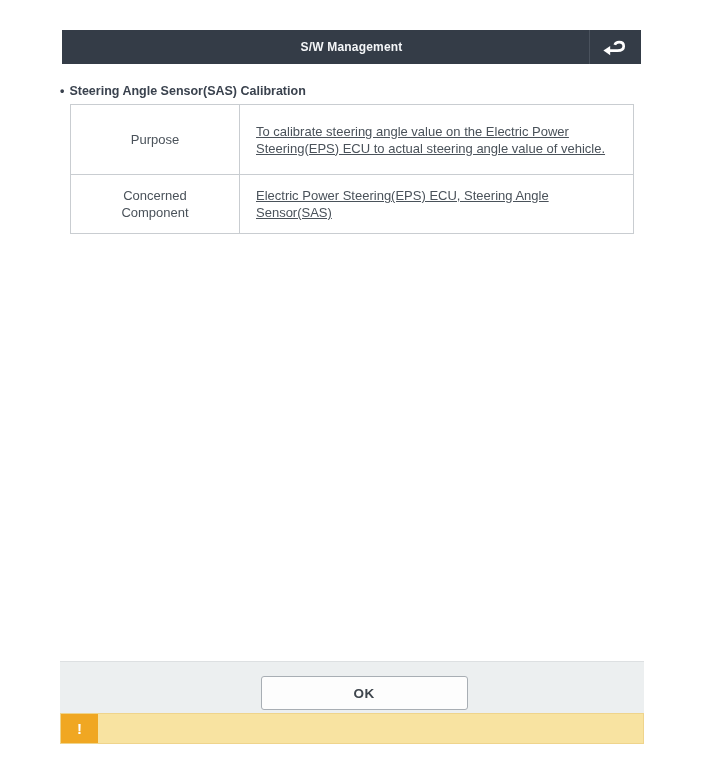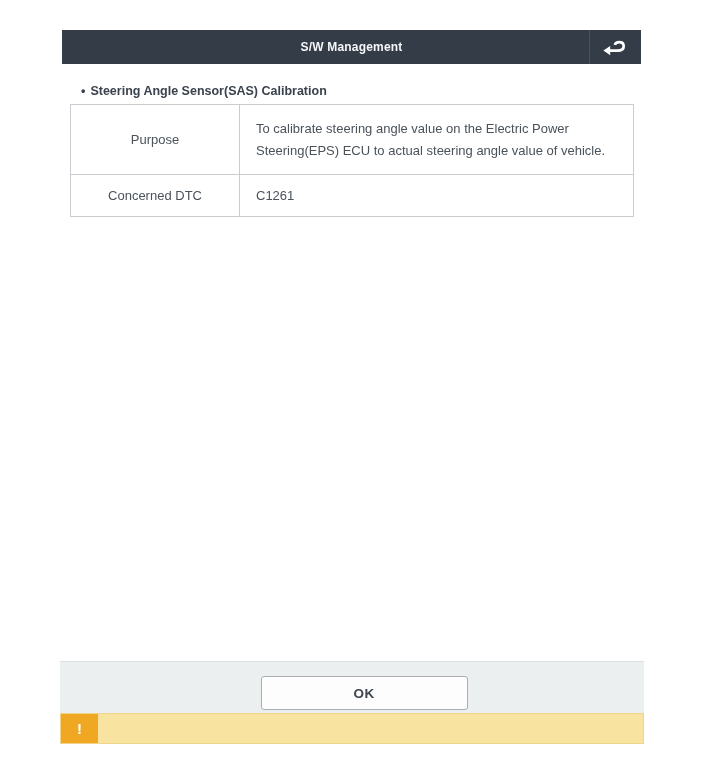--- a/index.html
+++ b/index.html
@@ -29,21 +29,21 @@
     position: absolute; right: 0; top: 0; bottom: 0;
     width: 52px;
     border-left: 1px solid #4a525d;
     display: flex; align-items: center; justify-content: center;
     cursor: pointer;
     background: transparent;
   }
 
   
   .subtitle {
-    position: absolute; left: 81px; top: 84px;
+    position: absolute; left: 60px; top: 84px;
     font-size: 12.5px; font-weight: bold; color: #3a424e;
   }
   .subtitle .bullet { margin-right: 5px; }
 
   
   .info-table {
     position: absolute; left: 70px; top: 104px;
     width: 564px;
     border-collapse: collapse; table-layout: fixed;
   }
@@ -54,22 +54,23 @@
   }
   .info-table .label-cell {
     width: 169px;
     text-align: center;
     padding: 12px 10px;
     white-space: pre-line;
     line-height: 17px;
   }
   .info-table .value-cell {
     padding: 8px 16px;
-    line-height: 22px;
+    line-height: 17px;
     white-space: pre-line;
+    text-decoration: underline;
   }
   .r1 { height: 70px; }
   .r2 { height: 54px; }
   .r3 { height: 53px; }
   .r4 { height: 34px; }
   .r5 { height: 36px; }
   .r6 { height: 52px; }
   .row-highlight td { color: #e87d2e; }
 
   
@@ -130,23 +131,24 @@
 <div class="subtitle">
   <span class="bullet">•</span><span>Steering Angle Sensor(SAS) Calibration</span>
 </div>
 
 <table class="info-table">
   <tbody>
     <tr class="r1">
       <td class="label-cell">Purpose</td>
       <td class="value-cell">To calibrate steering angle value on the Electric Power Steering(EPS) ECU to actual steering angle value of vehicle.</td>
     </tr>
-    <tr class="r4">
-      <td class="label-cell">Concerned DTC</td>
-      <td class="value-cell">C1261</td>
+    <tr class="r3">
+      <td class="label-cell">Concerned
+Component</td>
+      <td class="value-cell">Electric Power Steering(EPS) ECU, Steering Angle Sensor(SAS)</td>
     </tr>
   </tbody>
 </table>
 
 <div class="action-bar">
   <button class="ok-button">OK</button>
 </div>
 
 <div class="warning-bar">
   <div class="warning-icon-box">!</div>

